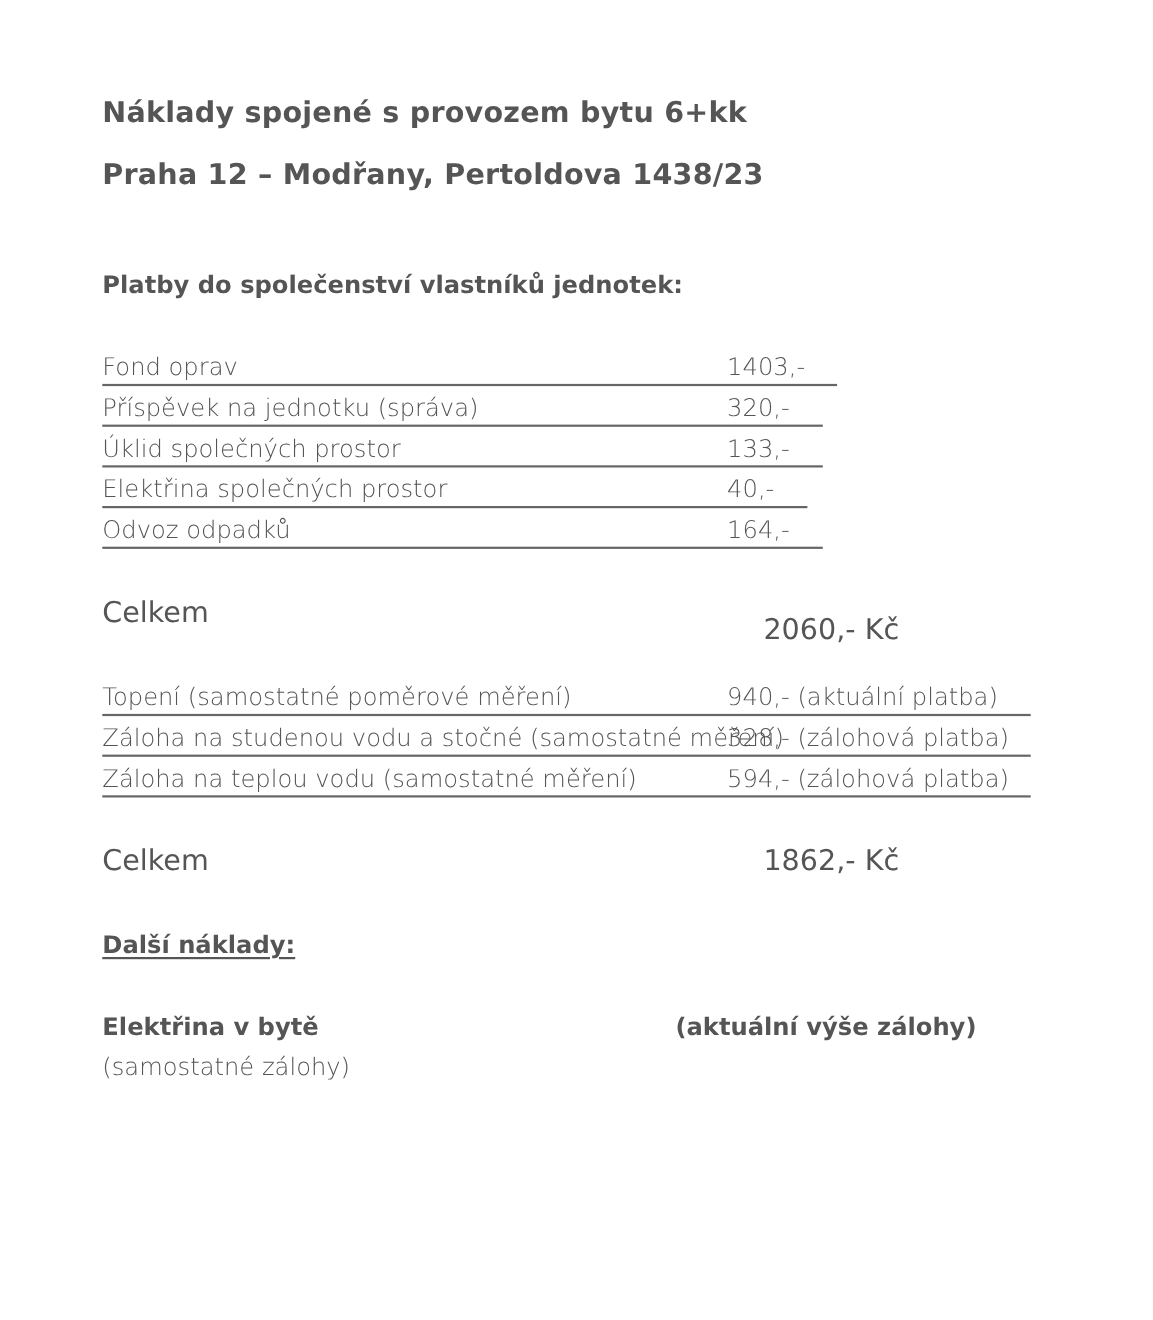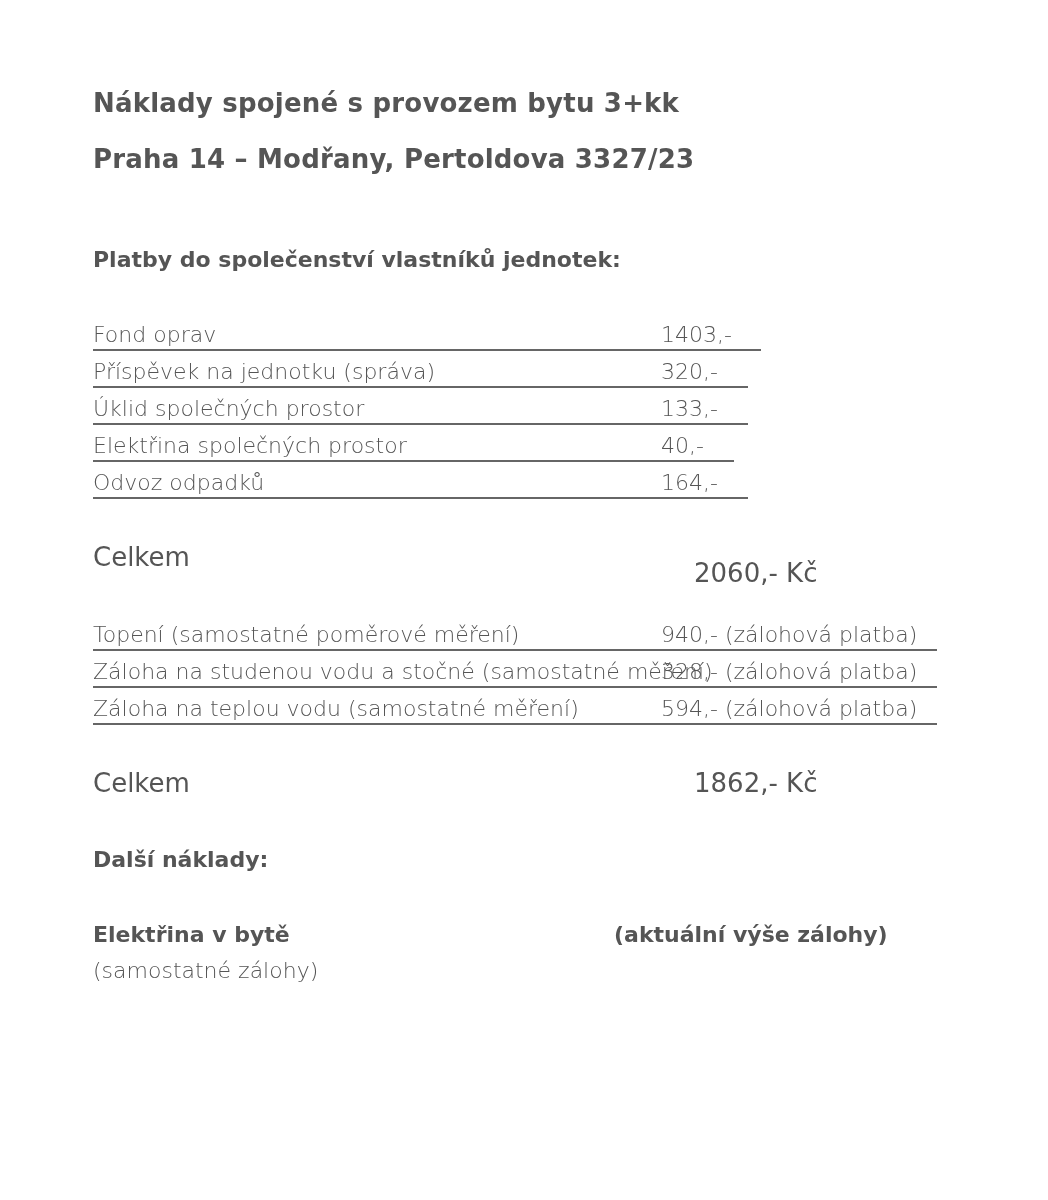--- a/index.html
+++ b/index.html
@@ -10,28 +10,28 @@
     }
     .abs { position: absolute; white-space: nowrap; }
     .h1 { font-weight: bold; font-size: 26px; letter-spacing: 0.2px; }
     .h2 { font-weight: bold; font-size: 22px; }
     .item { font-size: 22px; font-weight: 300; line-height: 26px; }
     .row { position: absolute; left: 93px; height: 30px; }
     .row .label { position: absolute; left: 0; top: 0; white-space: nowrap; }
     .row .value { position: absolute; left: 568px; top: 0; white-space: nowrap; }
     .row .uline { position: absolute; left: 0; top: 27px; height: 2px; background: #666; }
     .total { font-weight: normal; font-size: 26px; }
-    .ul { text-underline-offset: 4px; text-decoration-thickness: 2px; text-align: right; }
+    .ul { text-decoration: underline; text-underline-offset: 4px; text-decoration-thickness: 2px; text-align: right; }
   </style>
 </head>
 <body>
 
 <div>
-  <div class="abs h1" style="left:93px; top:88px;">Náklady spojené s provozem bytu 3+kk</div>
-  <div class="abs h1" style="left:93px; top:144px;">Praha 14 – Modřany, Pertoldova 3327/23</div>
+  <div class="abs h1" style="left:93px; top:88px;">Náklady spojené s provozem bytu 6+kk</div>
+  <div class="abs h1" style="left:93px; top:144px;">Praha 12 – Modřany, Pertoldova 1438/23</div>
 
   <div class="abs h2" style="left:93px; top:247px;">Platby do společenství vlastníků jednotek:</div>
 
   <div class="row item" style="top:322px;">
     <span class="label">Fond oprav</span>
     <span class="value">1403,-</span>
     <div class="uline" style="width:668px;"></div>
   </div>
   <div class="row item" style="top:359px;">
     <span class="label">Příspěvek na jednotku (správa)</span>
@@ -52,21 +52,21 @@
     <span class="label">Odvoz odpadků</span>
     <span class="value">164,-</span>
     <div class="uline" style="width:655px;"></div>
   </div>
 
   <div class="abs total" style="left:93px; top:542px;">Celkem</div>
   <div class="abs total" style="left:694px; top:558px;">2060,- Kč</div>
 
   <div class="row item" style="top:622px;">
     <span class="label">Topení (samostatné poměrové měření)</span>
-    <span class="value">940,- (zálohová platba)</span>
+    <span class="value">940,- (aktuální platba)</span>
     <div class="uline" style="width:844px;"></div>
   </div>
   <div class="row item" style="top:659px;">
     <span class="label">Záloha na studenou vodu a stočné (samostatné měření)</span>
     <span class="value">328,- (zálohová platba)</span>
     <div class="uline" style="width:844px;"></div>
   </div>
   <div class="row item" style="top:696px;">
     <span class="label">Záloha na teplou vodu (samostatné měření)</span>
     <span class="value">594,- (zálohová platba)</span>

